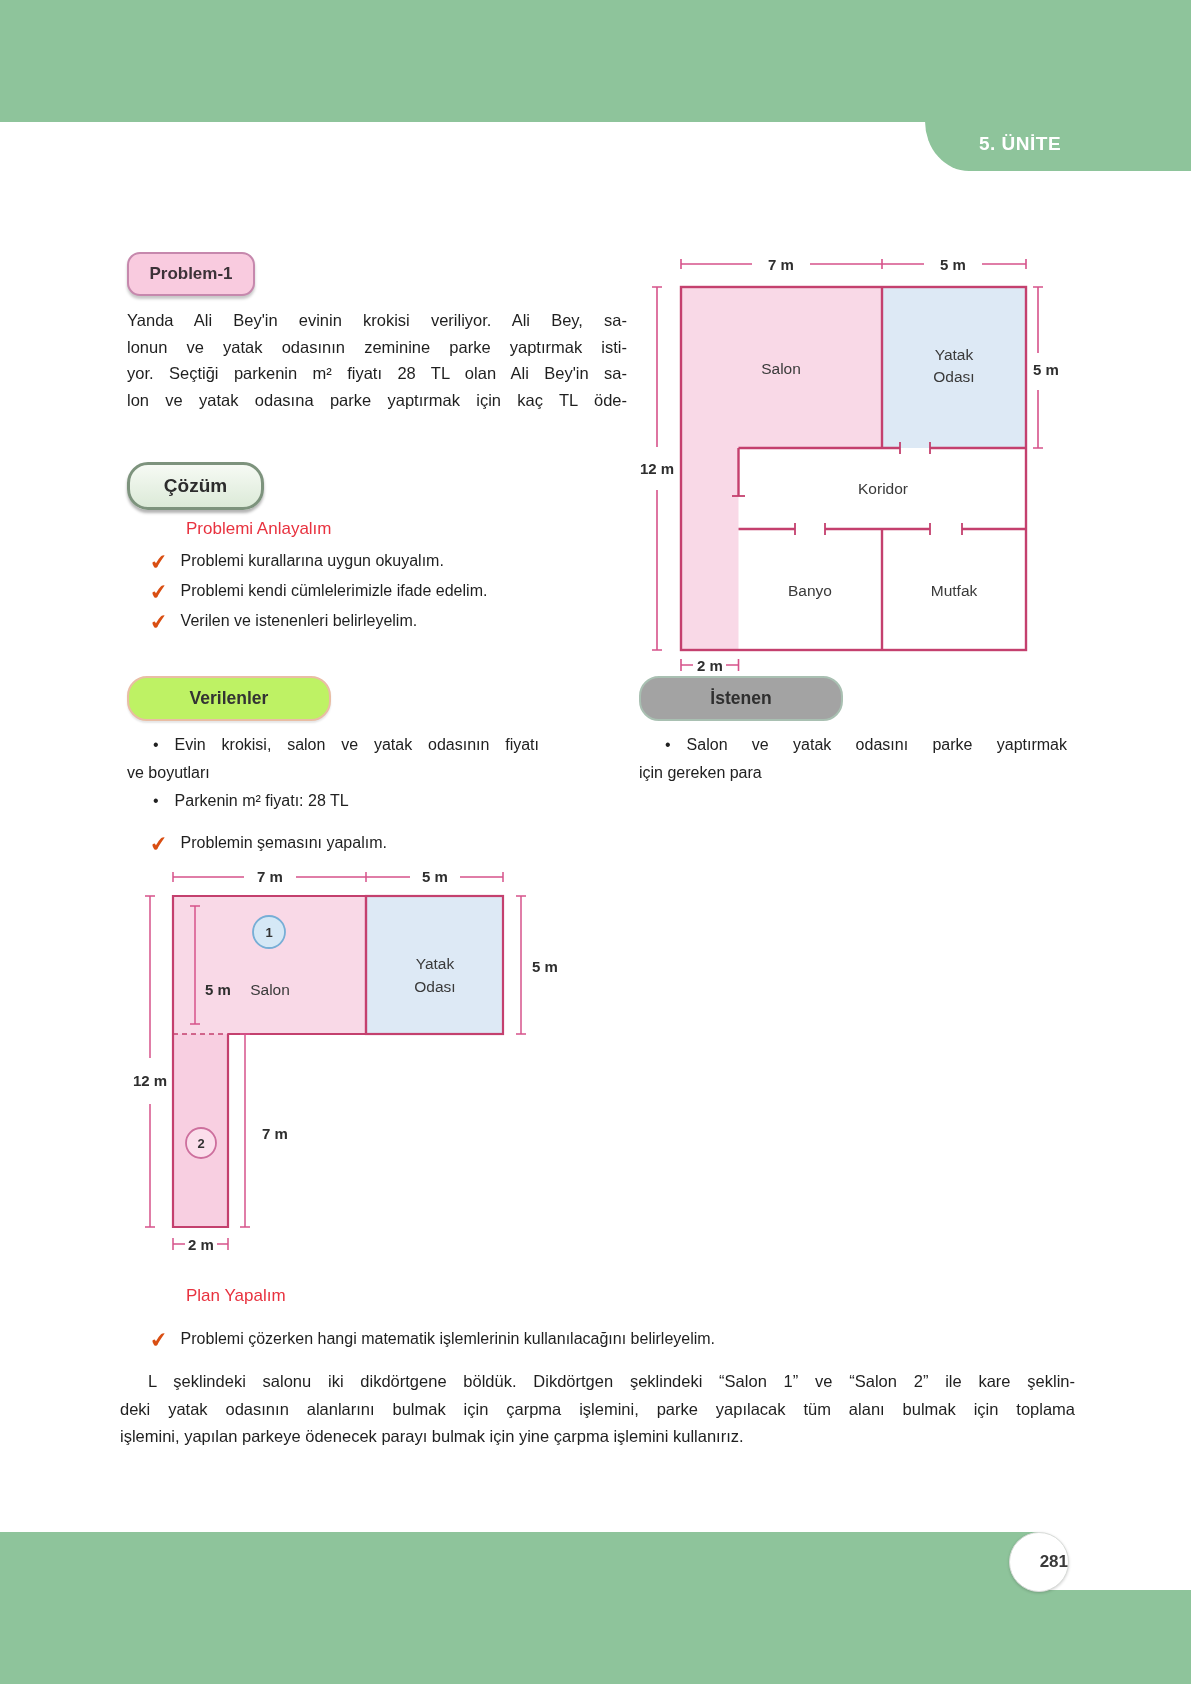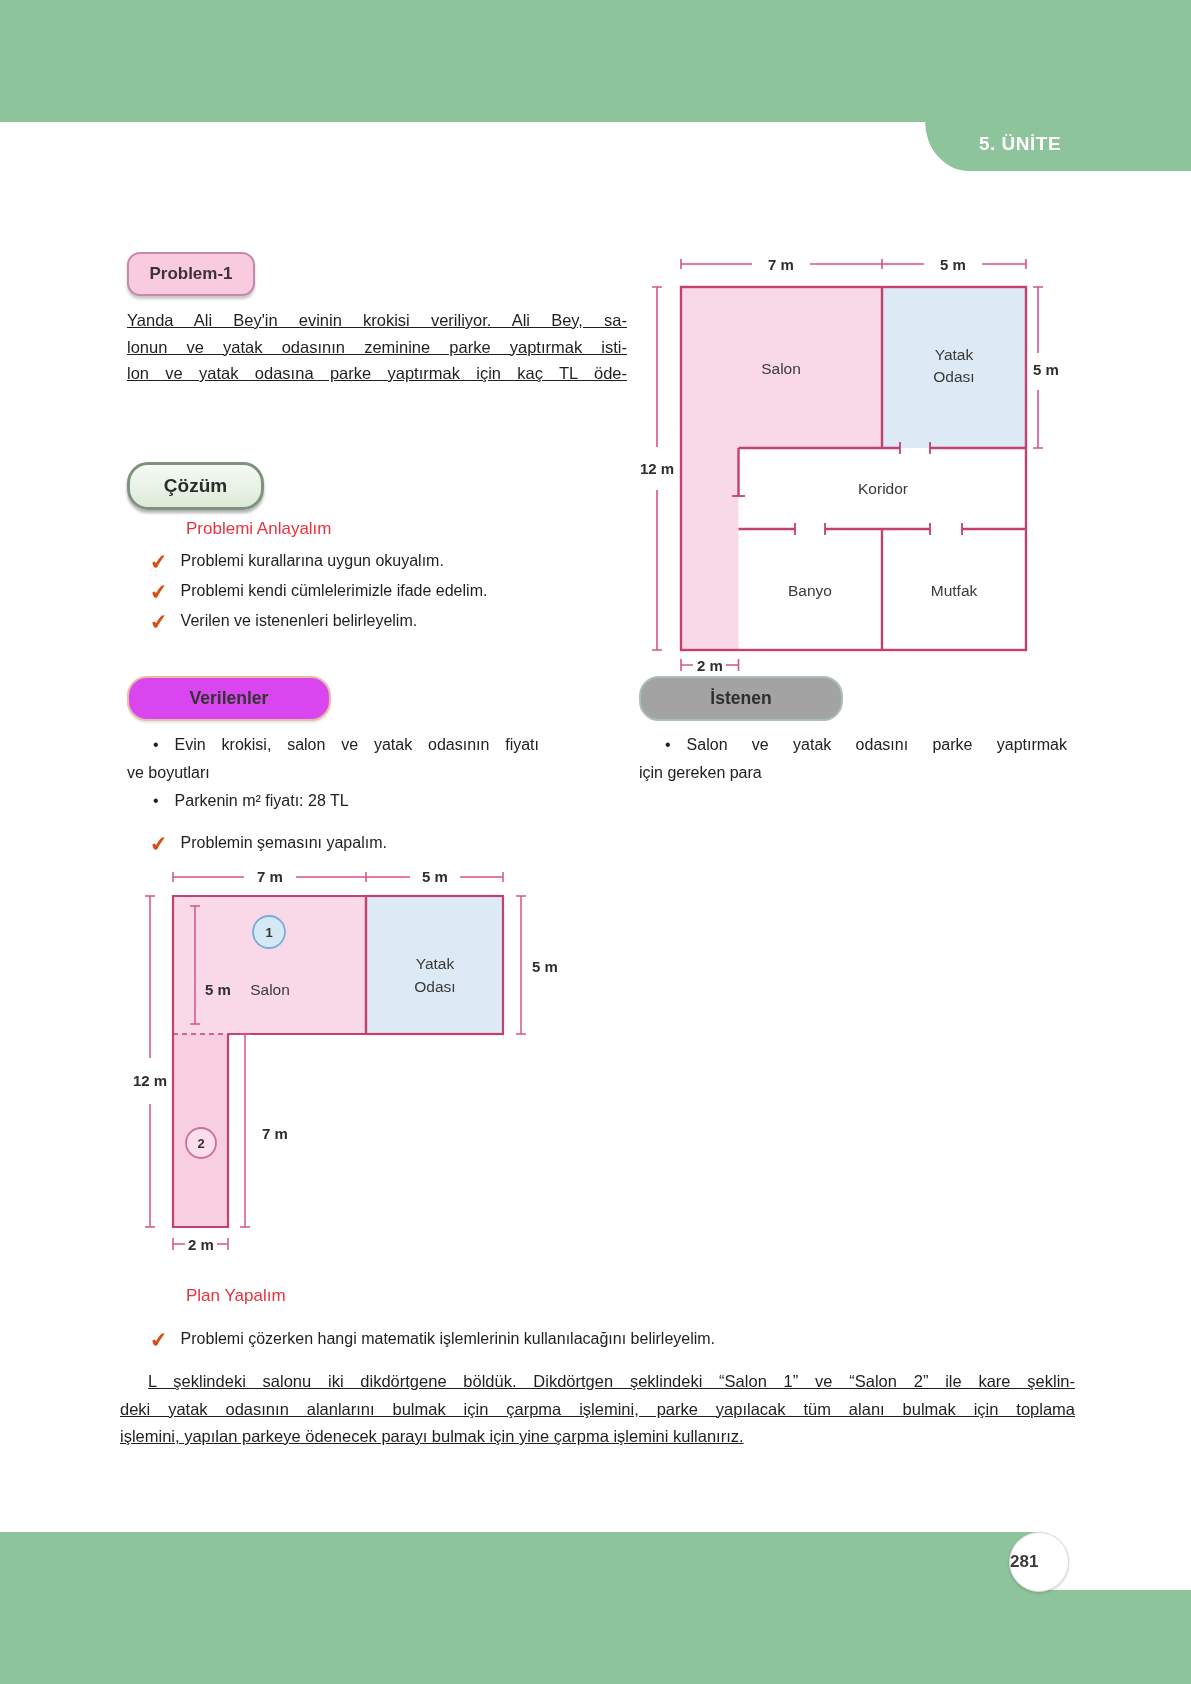--- a/index.html
+++ b/index.html
@@ -10,44 +10,44 @@
   
   .hdr-band{left:0;top:0;width:1191px;height:122px;background:#8ec49b;}
   .hdr-tab{left:925px;top:0;width:266px;height:171px;background:#8ec49b;
            border-bottom-left-radius:44px 50px;}
   .hdr-unit{left:960px;top:133px;width:120px;color:#fff;font-size:19px;font-weight:bold;
             letter-spacing:.5px;text-align:center;}
   .ftr-band{left:0;top:1532px;width:1191px;height:152px;background:#8ec49b;}
   .ftr-notch{left:1038px;top:1532px;width:153px;height:58px;background:#fff;}
   .page-circle{left:1009px;top:1532px;width:58px;height:58px;border-radius:50%;background:#fff;
                border:1px solid #d9dcd9;box-shadow:0 1px 3px rgba(0,0,0,.18);
-               text-align:left;line-height:58px;font-weight:bold;font-size:17px;color:#3a3a3a;}
+               text-align:right;line-height:58px;font-weight:bold;font-size:17px;color:#3a3a3a;}
 
   
   .banner{left:115px;top:186px;width:967px;height:37px;background:#2aa9e1;border-radius:18px;
           box-shadow:0 2px 2px rgba(0,0,0,.12);}
   .banner span{display:block;padding-left:34px;line-height:37px;color:#fff;font-size:19px;
                font-weight:bold;letter-spacing:.4px;text-shadow:1px 1px 0 rgba(0,0,0,.15);}
 
   
   .badge{display:flex;align-items:center;justify-content:center;font-weight:bold;color:#3c3238;text-align:center;}
   .problem-badge{left:127px;top:252px;width:124px;height:40px;background:#f9cbdf;
                  border:2px solid #c688ad;border-radius:13px;font-size:17px;
                  box-shadow:0 3px 3px rgba(0,0,0,.22);}
   .cozum-badge{left:127px;top:462px;width:131px;height:42px;background:linear-gradient(#f6faf4,#dcead8);
                border:3px solid #7d937d;border-radius:21px;font-size:19px;color:#2c2c2c;
                box-shadow:0 3px 3px rgba(0,0,0,.3);}
-  .verilenler-badge{left:127px;top:676px;width:200px;height:41px;background:#d946ef;
+  .verilenler-badge{left:127px;top:676px;width:200px;height:41px;background:#bef264;
                     border:2px solid #e9bda4;border-radius:20px;font-size:17.5px;color:#333;
                     box-shadow:0 2px 2px rgba(0,0,0,.1);}
   .istenen-badge{left:639px;top:676px;width:200px;height:41px;background:#a3a3a3;
                  border:2px solid #a9c0b2;border-radius:20px;font-size:17.5px;color:#2f2f2f;}
 
   
-  .par{font-size:16.5px;line-height:26.5px;color:#1f1f1f;text-decoration:underline;}
+  .par{font-size:16.5px;line-height:26.5px;color:#1f1f1f;}
   .line{text-align:justify;}
   .jl{text-align-last:justify;}
   .indent{text-indent:28px;}
   .red-head{color:#e8323f;font-weight:normal;font-size:17px;}
   .chk-row{display:flex;align-items:flex-start;gap:13px;font-size:16px;color:#1f1f1f;}
   .chk{color:#d94e12;font-size:21px;line-height:20px;font-weight:bold;
        transform:rotate(-6deg);display:inline-block;}
   .blt{text-indent:26px;}
   .blt::before{content:"•";margin-right:16px;}
   .bl2{line-height:28px;font-size:16px;}
@@ -65,20 +65,21 @@
   <div class="abs hdr-band"></div>
   <div class="abs hdr-tab"></div>
   <div class="abs hdr-unit">5. ÜNİTE</div>
 
 
   <div class="abs badge problem-badge">Problem-1</div>
 
   <div class="abs par" style="left:127px;top:307px;width:500px;">
     <div class="line jl">Yanda Ali Bey'in evinin krokisi veriliyor. Ali Bey, sa-</div>
     <div class="line jl">lonun ve yatak odasının zeminine parke yaptırmak isti-</div>
+    <div class="line jl">yor. Seçtiği parkenin m² fiyatı 28 TL olan Ali Bey'in sa-</div>
     <div class="line jl">lon ve yatak odasına parke yaptırmak için kaç TL öde-</div>
   </div>
 
   <svg class="abs" style="left:600px;top:240px;" width="510" height="445" viewBox="0 0 510 445">
 
     <g>
       <rect x="81" y="47" width="345" height="363" fill="#ffffff"></rect>
       <path d="M81,47 H282 V208 H138.5 V410 H81 Z" fill="#f9d9e7"></path>
       <rect x="282" y="47" width="144" height="161" fill="#dde9f5"></rect>
     </g>

